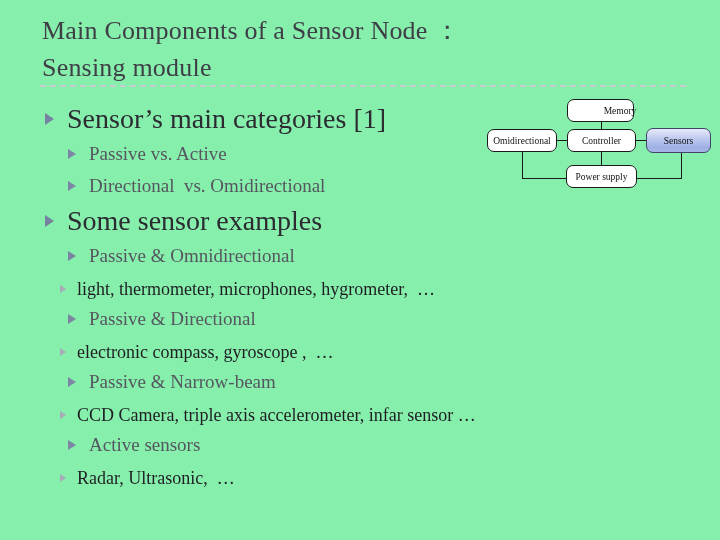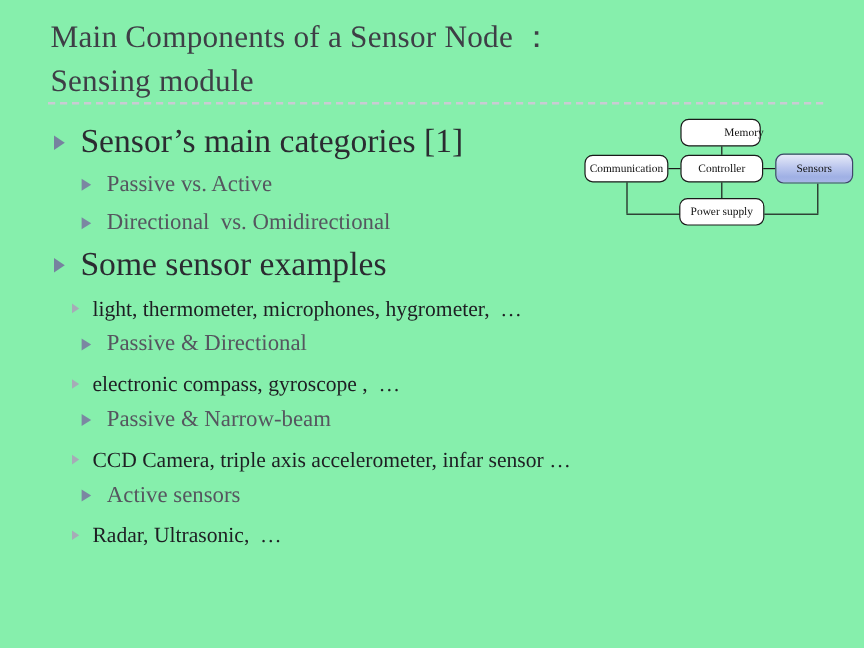--- a/index.html
+++ b/index.html
@@ -79,20 +79,24 @@
       <span class="txt">Passive vs. Active</span>
     </div>
     <div class="li lvl2">
       <span class="arw"></span>
       <span class="txt">Directional  vs. Omidirectional</span>
     </div>
     <div class="li lvl1">
       <span class="arw"></span>
       <span class="txt">Some sensor examples</span>
     </div>
+    <div class="li lvl2">
+      <span class="arw"></span>
+      <span class="txt">Passive &amp; Omnidirectional</span>
+    </div>
     <div class="li lvl3">
       <span class="arw"></span>
       <span class="txt">light, thermometer, microphones, hygrometer,  …</span>
     </div>
     <div class="li lvl2">
       <span class="arw"></span>
       <span class="txt">Passive &amp; Directional</span>
     </div>
     <div class="li lvl3">
       <span class="arw"></span>
@@ -120,19 +124,19 @@
     <div class="conn c-mem-ctrl"></div>
     <div class="conn c-comm-ctrl"></div>
     <div class="conn c-ctrl-sens"></div>
     <div class="conn c-ctrl-pow"></div>
     <div class="conn c-comm-down"></div>
     <div class="conn c-comm-pow"></div>
     <div class="conn c-sens-down"></div>
     <div class="conn c-pow-sens"></div>
 
     <div class="dbox memory">Memory</div>
-    <div class="dbox communication">Communication</div>
+    <div class="dbox communication">Omidirectional</div>
     <div class="dbox controller">Controller</div>
     <div class="dbox sensors">Sensors</div>
     <div class="dbox power">Power supply</div>
   </div>
 
 </div>
 
 </body></html>

